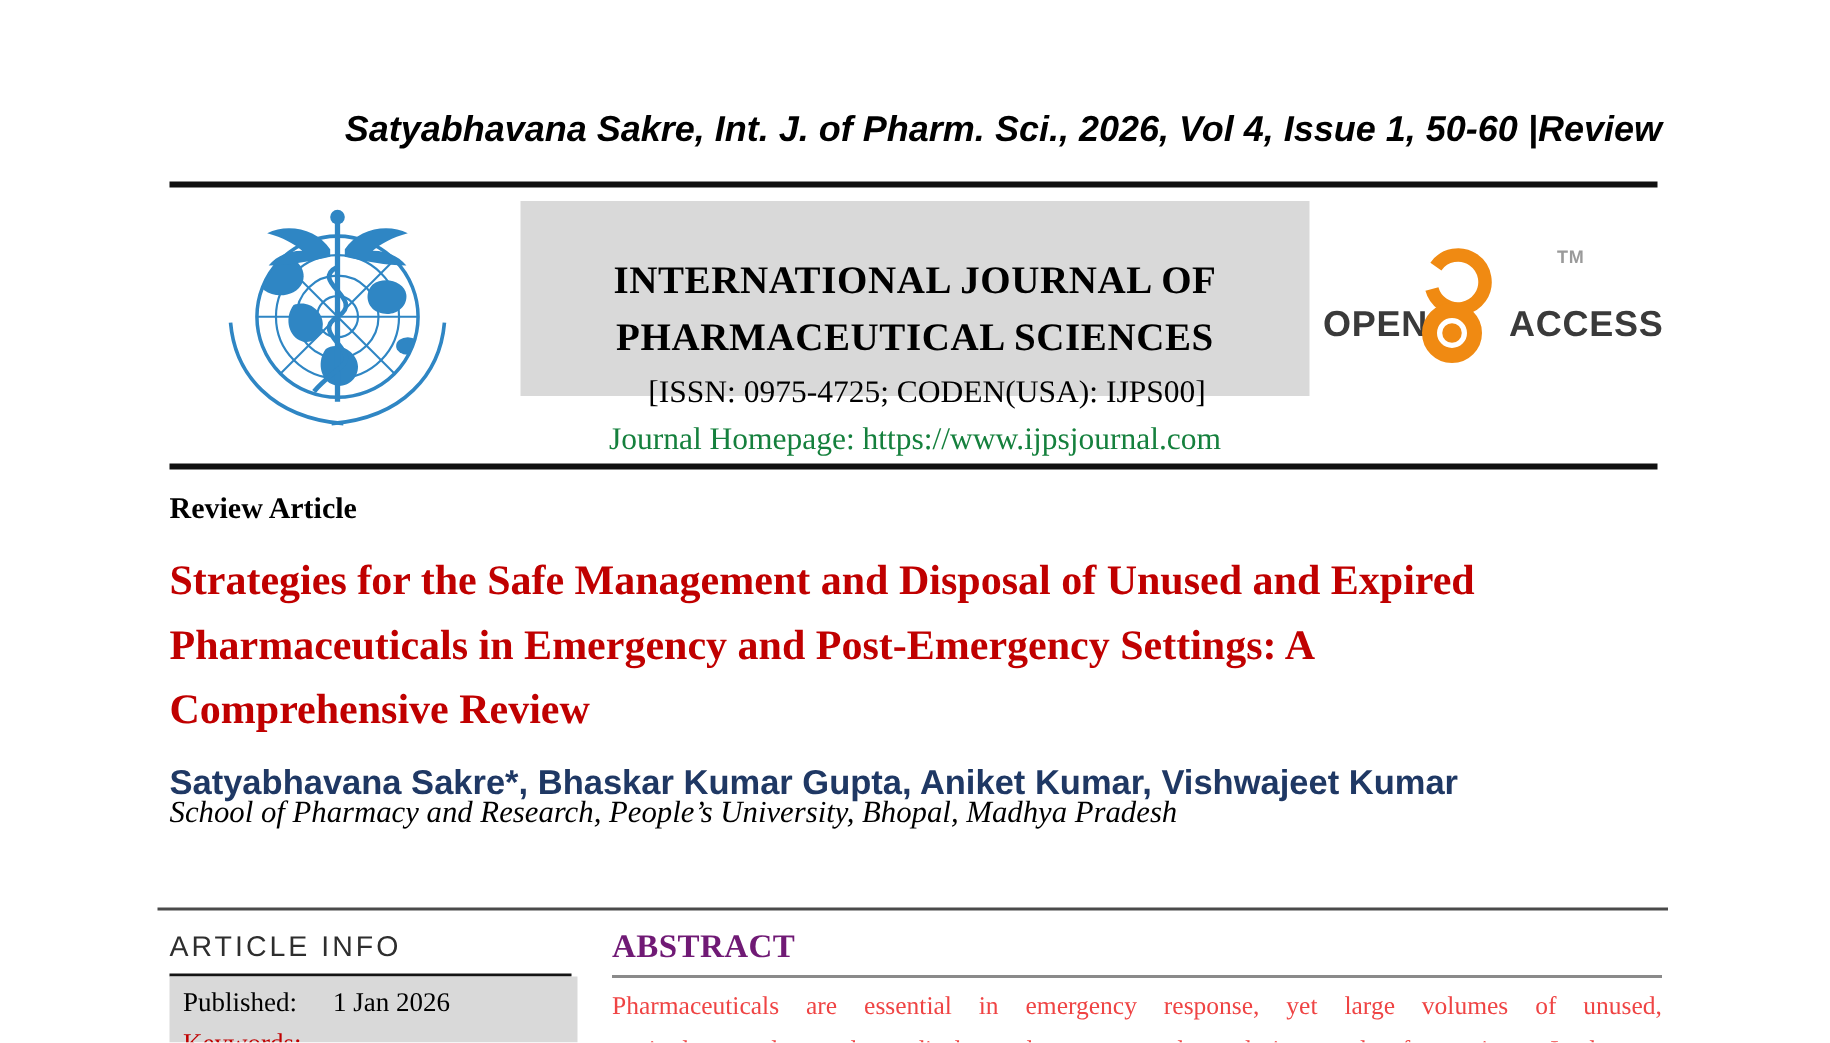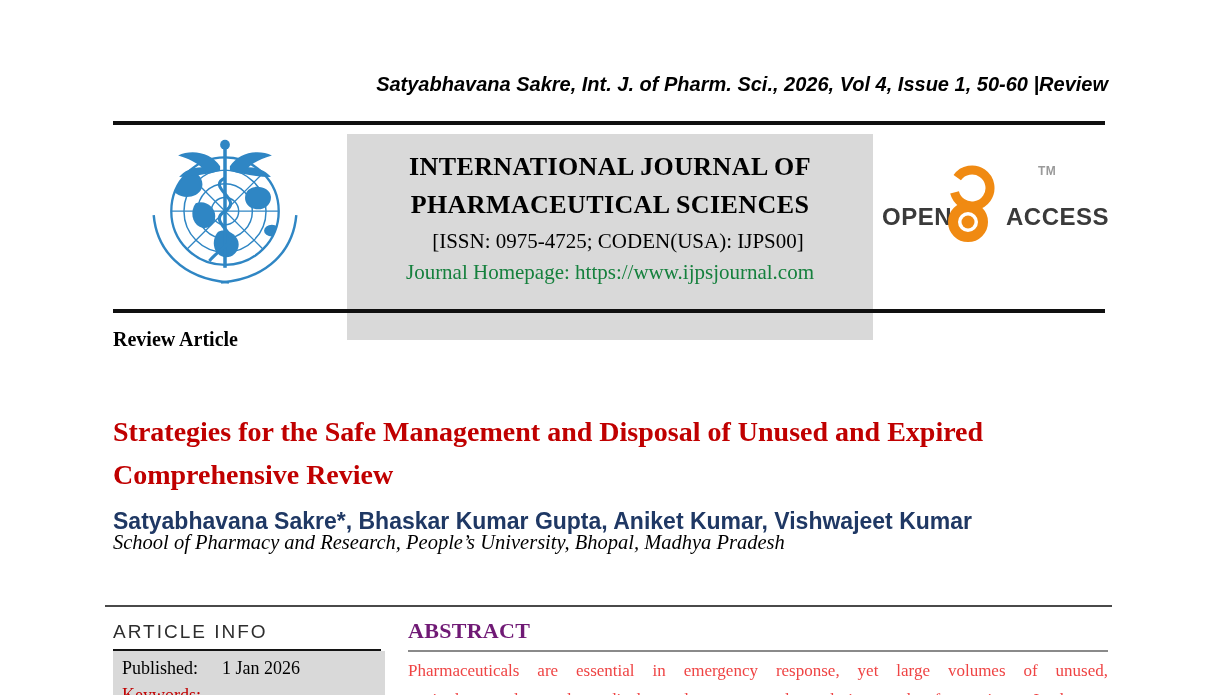--- a/index.html
+++ b/index.html
@@ -1,45 +1,45 @@
 <!DOCTYPE html>
 <html><head>
 <meta charset="utf-8">
 <style>
   html,body{margin:0;padding:0;background:#fff;}
   .page{position:relative;width:1220px;height:695px;background:#ffffff;overflow:hidden;
         font-family:"Liberation Serif",serif;color:#101010;}
 
   
   .running-head{position:absolute;top:73px;right:112px;font-family:"Liberation Sans",sans-serif;
-                font-style:italic;font-weight:600;font-size:20px;color:#000;}
+                font-style:italic;font-weight:600;font-size:24px;color:#000;}
 
   
   .rule-thick{position:absolute;left:113px;width:992px;height:4px;background:#101010;}
   .rule-top{top:121px;} .rule-mid{top:309px;}
 
   
   .emblem{position:absolute;left:126px;top:133px;width:198px;height:168px;}
-  .masthead-box{position:absolute;left:347px;top:134px;width:526px;height:206px;background:#D9D9D9;
-                text-align:center;box-sizing:border-box;padding-top:14px;}
+  .masthead-box{position:absolute;left:347px;top:134px;width:526px;height:130px;background:#D9D9D9;
+                text-align:center;box-sizing:border-box;padding-top:34px;}
   .journal-title{font-size:26px;font-weight:bold;line-height:38px;letter-spacing:.4px;color:#000;}
   .issn-line{font-size:21px;line-height:31px;margin-top:2px;color:#000;margin-left:16px;}
   .homepage-line{font-size:21px;line-height:31px;color:#15803d;}
 
   .oa{position:absolute;left:880px;top:160px;width:235px;height:95px;
       font-family:"Liberation Sans",sans-serif;}
   .oa-word{position:absolute;top:43px;font-size:24px;font-weight:bold;color:#3a3a3a;letter-spacing:.5px;}
   .oa-open{left:2px;} .oa-access{left:126px;}
   .oa-lock{position:absolute;left:62px;top:5px;width:56px;height:80px;}
   .oa-tm{position:absolute;left:121px;top:4px;font-size:12px;font-weight:bold;color:#9a9a9a;letter-spacing:.5px;margin-left:37px;}
 
   
   .type-label{position:absolute;left:113px;top:328px;font-size:20px;font-weight:bold;color:#000;text-align:center;}
   .article-title{position:absolute;left:113px;top:366px;width:1005px;font-size:28px;font-weight:bold;
-                 line-height:43px;color:#C00000;margin-top:44px;}
+                 line-height:43px;color:#C00000;}
   .authors{position:absolute;left:113px;top:508px;font-family:"Liberation Sans",sans-serif;
            font-size:23px;font-weight:bold;color:#1F3864;}
   .affiliation{position:absolute;left:113px;top:531px;font-style:italic;font-size:20.5px;color:#000;}
   .rule-thin{position:absolute;left:105px;top:605px;width:1007px;height:2px;background:#4a4a4a;}
 
   
   .info-col{position:absolute;left:113px;top:621px;width:272px;}
   .info-heading{font-family:"Liberation Sans",sans-serif;font-weight:300;font-size:19px;
                 letter-spacing:2px;color:#2e2e2e;line-height:22px;}
   .info-rule{height:2px;background:#141414;margin-top:6px;width:268px;}
@@ -167,20 +167,21 @@
     <span class="oa-tm">TM</span>
     <span class="oa-word oa-access">ACCESS</span>
   </div>
 
   <div class="rule-thick rule-mid"></div>
 
   <div class="type-label">Review Article</div>
 
   <div class="article-title">
     <div>Strategies for the Safe Management and Disposal of Unused and Expired</div>
+    <div>Pharmaceuticals in Emergency and Post-Emergency Settings: A</div>
     <div>Comprehensive Review</div>
   </div>
 
   <div class="authors">Satyabhavana Sakre*, Bhaskar Kumar Gupta, Aniket Kumar, Vishwajeet Kumar</div>
   <div class="affiliation">School of Pharmacy and Research, People’s University, Bhopal, Madhya Pradesh</div>
 
   <div class="rule-thin"></div>
 
   <div class="info-col">
     <div class="info-heading">ARTICLE INFO</div>

